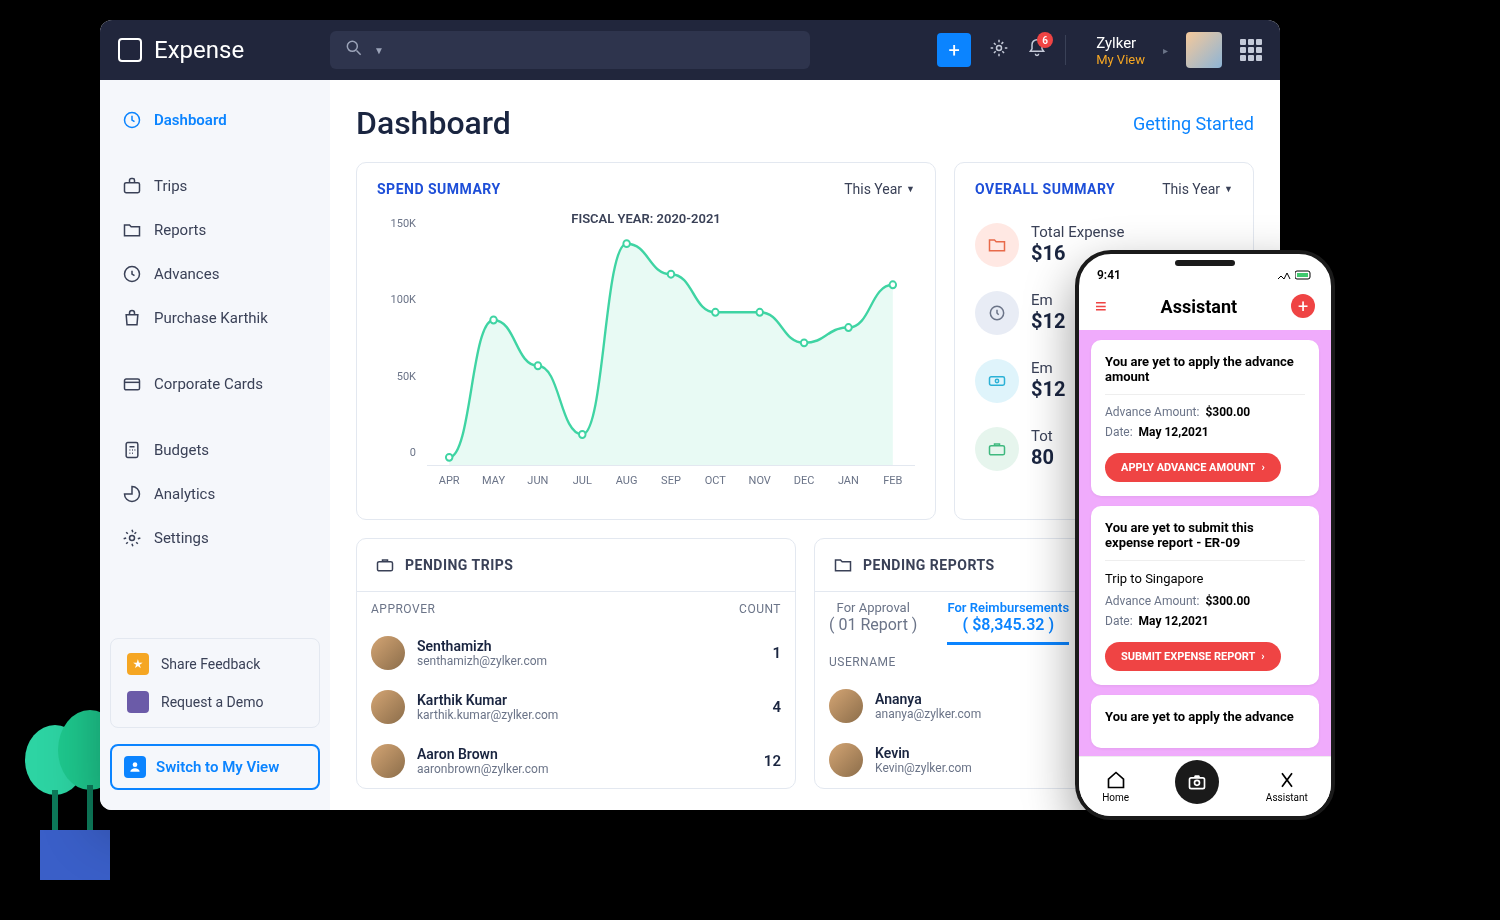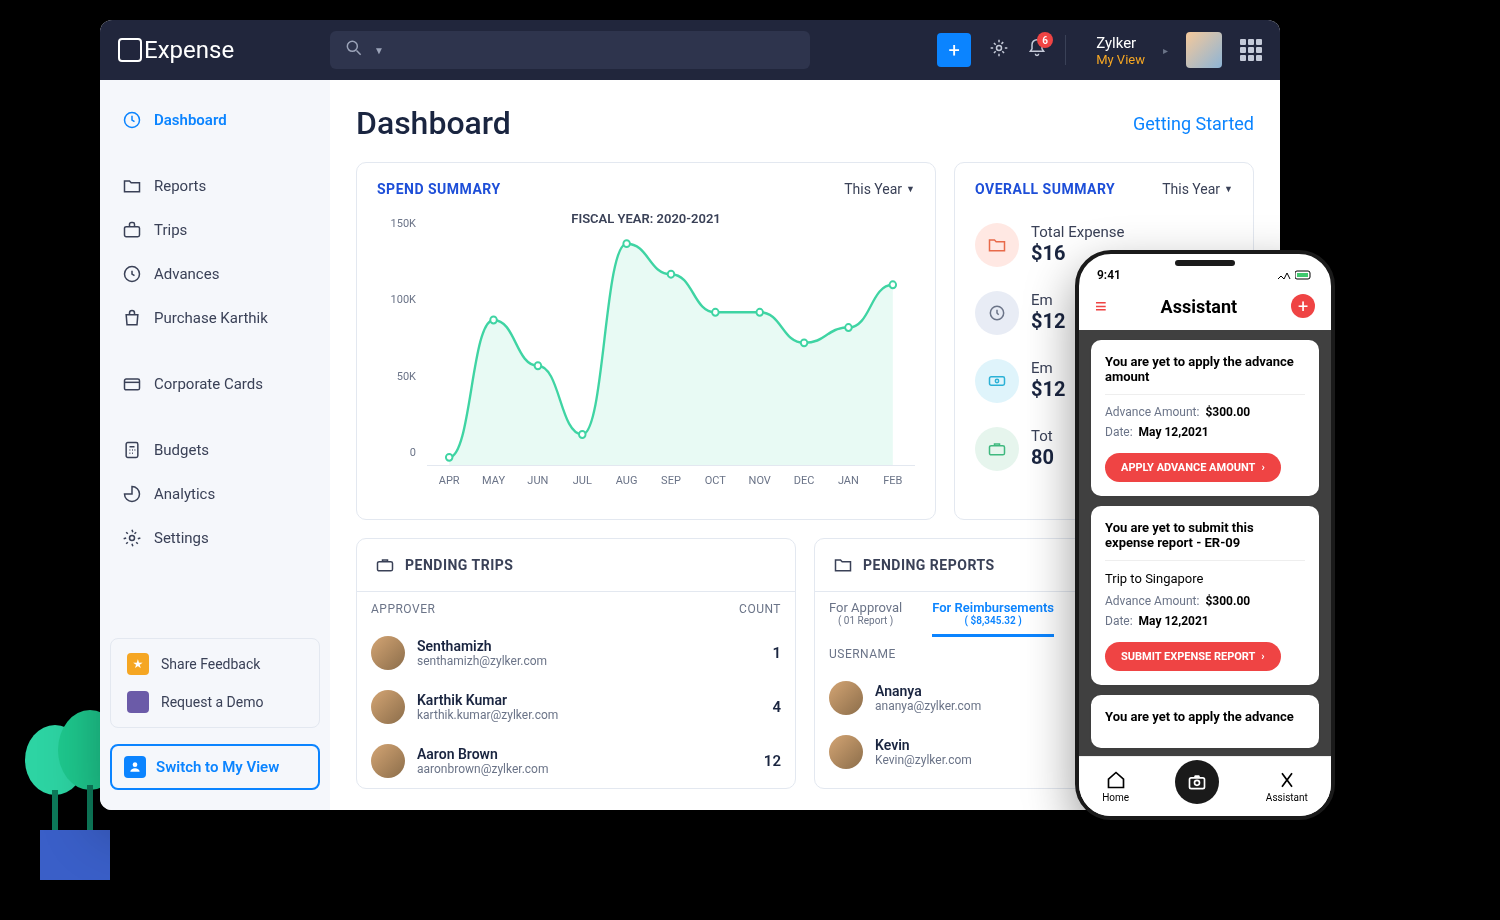--- a/index.html
+++ b/index.html
@@ -6,21 +6,21 @@
 body { background:#000; width:1500px; height:920px; position:relative; overflow:hidden; }
 
 
 .plant { position:absolute; bottom:40px; left:10px; width:120px; height:180px; z-index:0; }
 
 
 .app { position:absolute; top:20px; left:100px; width:1180px; height:790px; background:#fff; border-radius:12px; overflow:hidden; box-shadow:0 20px 60px rgba(0,0,0,.3); }
 
 
 .header { height:60px; background:#21263c; display:flex; align-items:center; padding:0 18px; gap:12px; }
-.brand { display:flex; align-items:center; gap:2px; color:#fff; font-size:24px; font-weight:400; width:200px; }
+.brand { display:flex; align-items:center; gap:12px; color:#fff; font-size:24px; font-weight:400; width:200px; }
 .brand-icon { width:24px; height:24px; border:2px solid #fff; border-radius:4px; position:relative; }
 .search { flex:1; max-width:480px; background:#2e344d; border-radius:6px; height:38px; display:flex; align-items:center; padding:0 14px; gap:10px; }
 .search-icon { color:#9ba3b8; }
 .search input { background:none; border:none; color:#9ba3b8; font-size:16px; flex:1; outline:none; }
 .hdr-actions { display:flex; align-items:center; gap:18px; margin-left:auto; }
 .add-btn { width:34px; height:34px; background:#0b84ff; display:flex; align-items:center; justify-content:center; border-radius:4px; color:#fff; font-size:20px; cursor:pointer; }
 .hdr-icon { color:#c5cad8; cursor:pointer; position:relative; }
 .notif-badge { position:absolute; top:-6px; right:-6px; width:16px; height:16px; background:#ef4444; border-radius:50%; color:#fff; font-size:10px; display:flex; align-items:center; justify-content:center; font-weight:600; }
 .workspace { display:flex; flex-direction:column; align-items:flex-start; margin-left:12px; }
 .ws-name { color:#fff; font-size:15px; }
@@ -77,39 +77,39 @@
 .stat-label { color:#3a4157; font-size:15px; }
 .stat-value { color:#1a2540; font-size:20px; font-weight:700; }
 
 .cards-row2 { display:flex; gap:18px; margin-top:18px; }
 .pending-card { flex:1; }
 .pc-head { display:flex; align-items:center; gap:10px; padding-bottom:14px; border-bottom:1px solid #e3e8f0; }
 .pc-title { color:#3a4157; font-size:14px; font-weight:700; letter-spacing:.5px; }
 .tabs { display:flex; gap:30px; padding:8px 14px 0; font-size:13px; }
 .tab { color:#6b7488; cursor:pointer; padding-bottom:8px; text-align:center; }
 .tab.active { color:#0b84ff; border-bottom:3px solid #0b84ff; font-weight:600; }
-.tab-sub { font-size:10px; display:block; }
+.tab-sub { font-size:16px; display:block; }
 .thead { display:flex; justify-content:space-between; padding:10px 14px; font-size:12px; color:#6b7488; letter-spacing:.5px; }
 .trow { display:flex; align-items:center; gap:12px; padding:10px 14px; }
 .trow .av { width:34px; height:34px; border-radius:50%; background:linear-gradient(135deg,#d4a574,#8b6d4a); flex-shrink:0; }
 .trow .info { flex:1; }
 .trow .name { color:#1a2540; font-size:14px; font-weight:600; }
 .trow .email { color:#6b7488; font-size:12px; }
 .trow .val { color:#1a2540; font-size:15px; font-weight:600; }
 
 
 .phone { position:absolute; top:250px; left:1075px; width:260px; height:570px; background:#fff; border-radius:36px; border:4px solid #1a1a1a; overflow:hidden; z-index:10; box-shadow:0 20px 50px rgba(0,0,0,.4); }
 .notch { position:absolute; top:6px; left:50%; transform:translateX(-50%); width:60px; height:6px; background:#1a1a1a; border-radius:3px; }
 .status-bar { display:flex; justify-content:space-between; padding:14px 18px 6px; font-size:12px; font-weight:600; }
 .sb-right { display:flex; gap:4px; align-items:center; }
 .p-header { display:flex; align-items:center; justify-content:space-between; padding:6px 16px 12px; }
 .p-menu { color:#ef4444; font-size:20px; font-weight:700; }
 .p-title { font-size:18px; font-weight:700; }
 .p-add { width:24px; height:24px; background:#ef4444; border-radius:50%; color:#fff; display:flex; align-items:center; justify-content:center; font-size:18px; }
-.p-body { padding:0 12px; background:#404040; height:430px; overflow:hidden; }
+.p-body { padding:0 12px; background:#f0abfc; height:430px; overflow:hidden; }
 .p-card { background:#fff; border-radius:10px; padding:14px; margin-top:10px; box-shadow:0 1px 3px rgba(0,0,0,.06); }
 .p-card-title { font-size:13px; font-weight:700; margin-bottom:10px; }
 .p-divider { height:1px; background:#eee; margin:10px 0; }
 .p-field { display:flex; gap:6px; font-size:12px; margin-bottom:6px; }
 .p-field-label { color:#6b7488; }
 .p-field-val { font-weight:700; }
 .p-btn { background:#ef4444; color:#fff; border-radius:20px; padding:8px 16px; font-size:11px; font-weight:700; display:inline-flex; align-items:center; gap:6px; margin-top:8px; cursor:pointer; }
 .p-subtitle { font-size:13px; margin-bottom:8px; }
 .p-tabbar { position:absolute; bottom:0; left:0; right:0; height:60px; background:#fff; display:flex; align-items:center; justify-content:space-around; border-top:1px solid #eee; }
 .p-tab { display:flex; flex-direction:column; align-items:center; gap:2px; font-size:10px; cursor:pointer; }
@@ -189,33 +189,33 @@
               <circle cx="12" cy="12" r="9"></circle>
               <path d="M12 7v5l3 2"></path>
             </svg>
           </span>
         <span>Dashboard</span>
       </div>
       <div class="nav-spacer"></div>
       <div class="nav-item">
         <span class="nav-icon">
             <svg class="ico" viewBox="0 0 24 24">
-              <path d="M3 6h6l2 2h10v11H3z"></path>
-            </svg>
-          </span>
-        <span>Reports</span>
-      </div>
-      <div class="nav-item">
-        <span class="nav-icon">
-            <svg class="ico" viewBox="0 0 24 24">
               <rect x="3" y="8" width="18" height="12" rx="2"></rect>
               <path d="M9 8V5a2 2 0 0 1 2-2h2a2 2 0 0 1 2 2v3"></path>
             </svg>
           </span>
         <span>Trips</span>
+      </div>
+      <div class="nav-item">
+        <span class="nav-icon">
+            <svg class="ico" viewBox="0 0 24 24">
+              <path d="M3 6h6l2 2h10v11H3z"></path>
+            </svg>
+          </span>
+        <span>Reports</span>
       </div>
       <div class="nav-item">
         <span class="nav-icon">
             <svg class="ico" viewBox="0 0 24 24">
               <circle cx="12" cy="12" r="9"></circle>
               <path d="M12 8v4l3 2"></path>
             </svg>
           </span>
         <span>Advances</span>
       </div>

